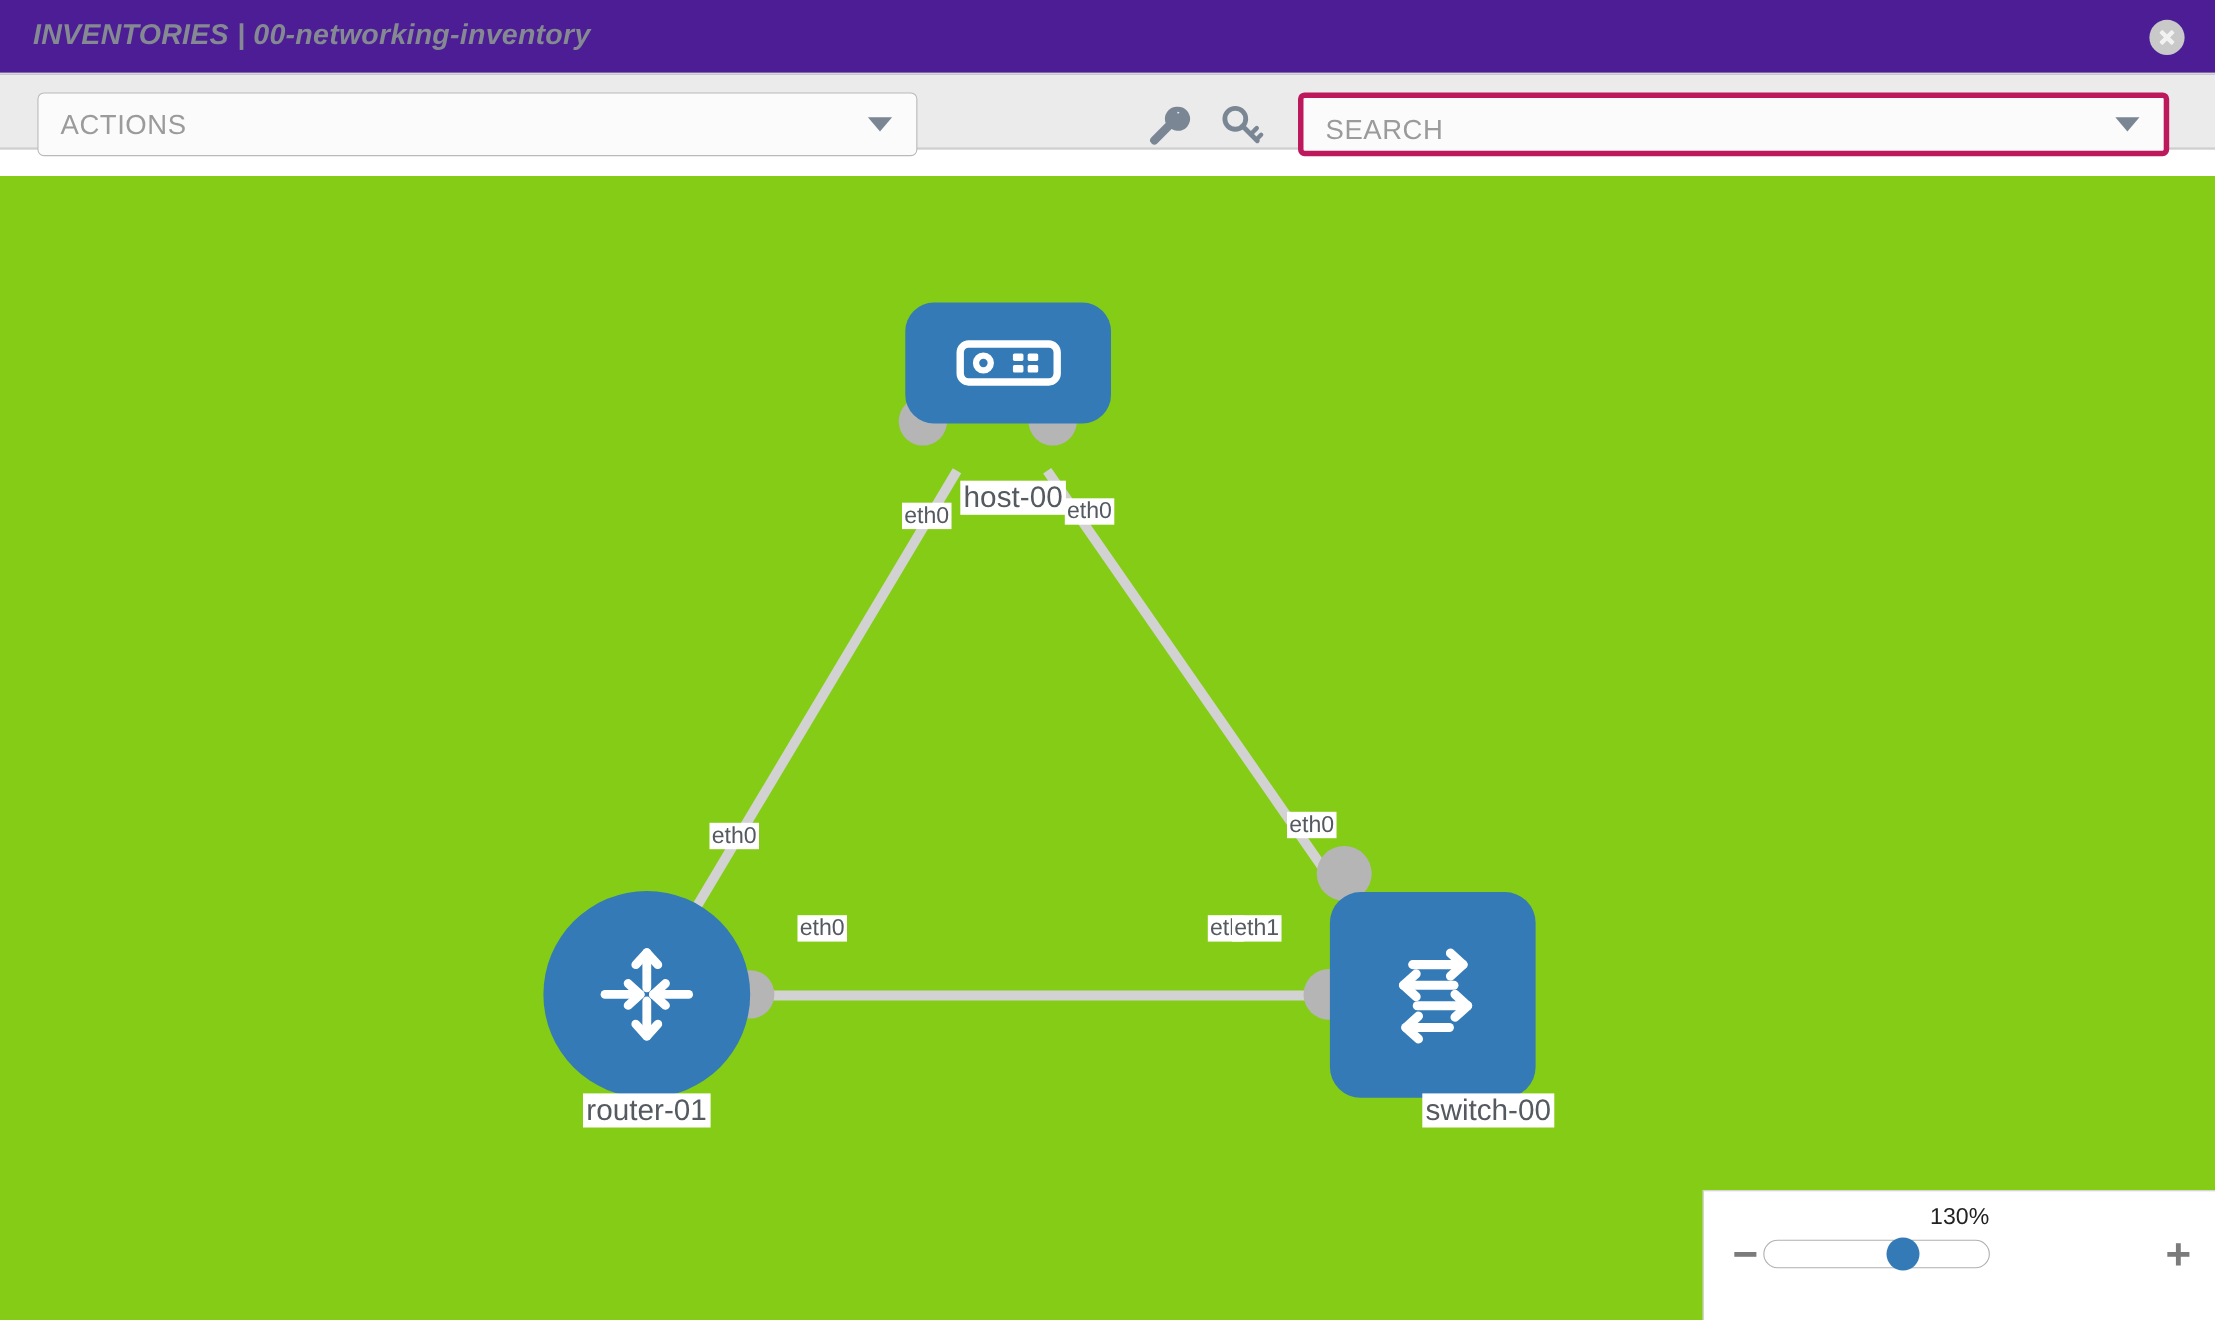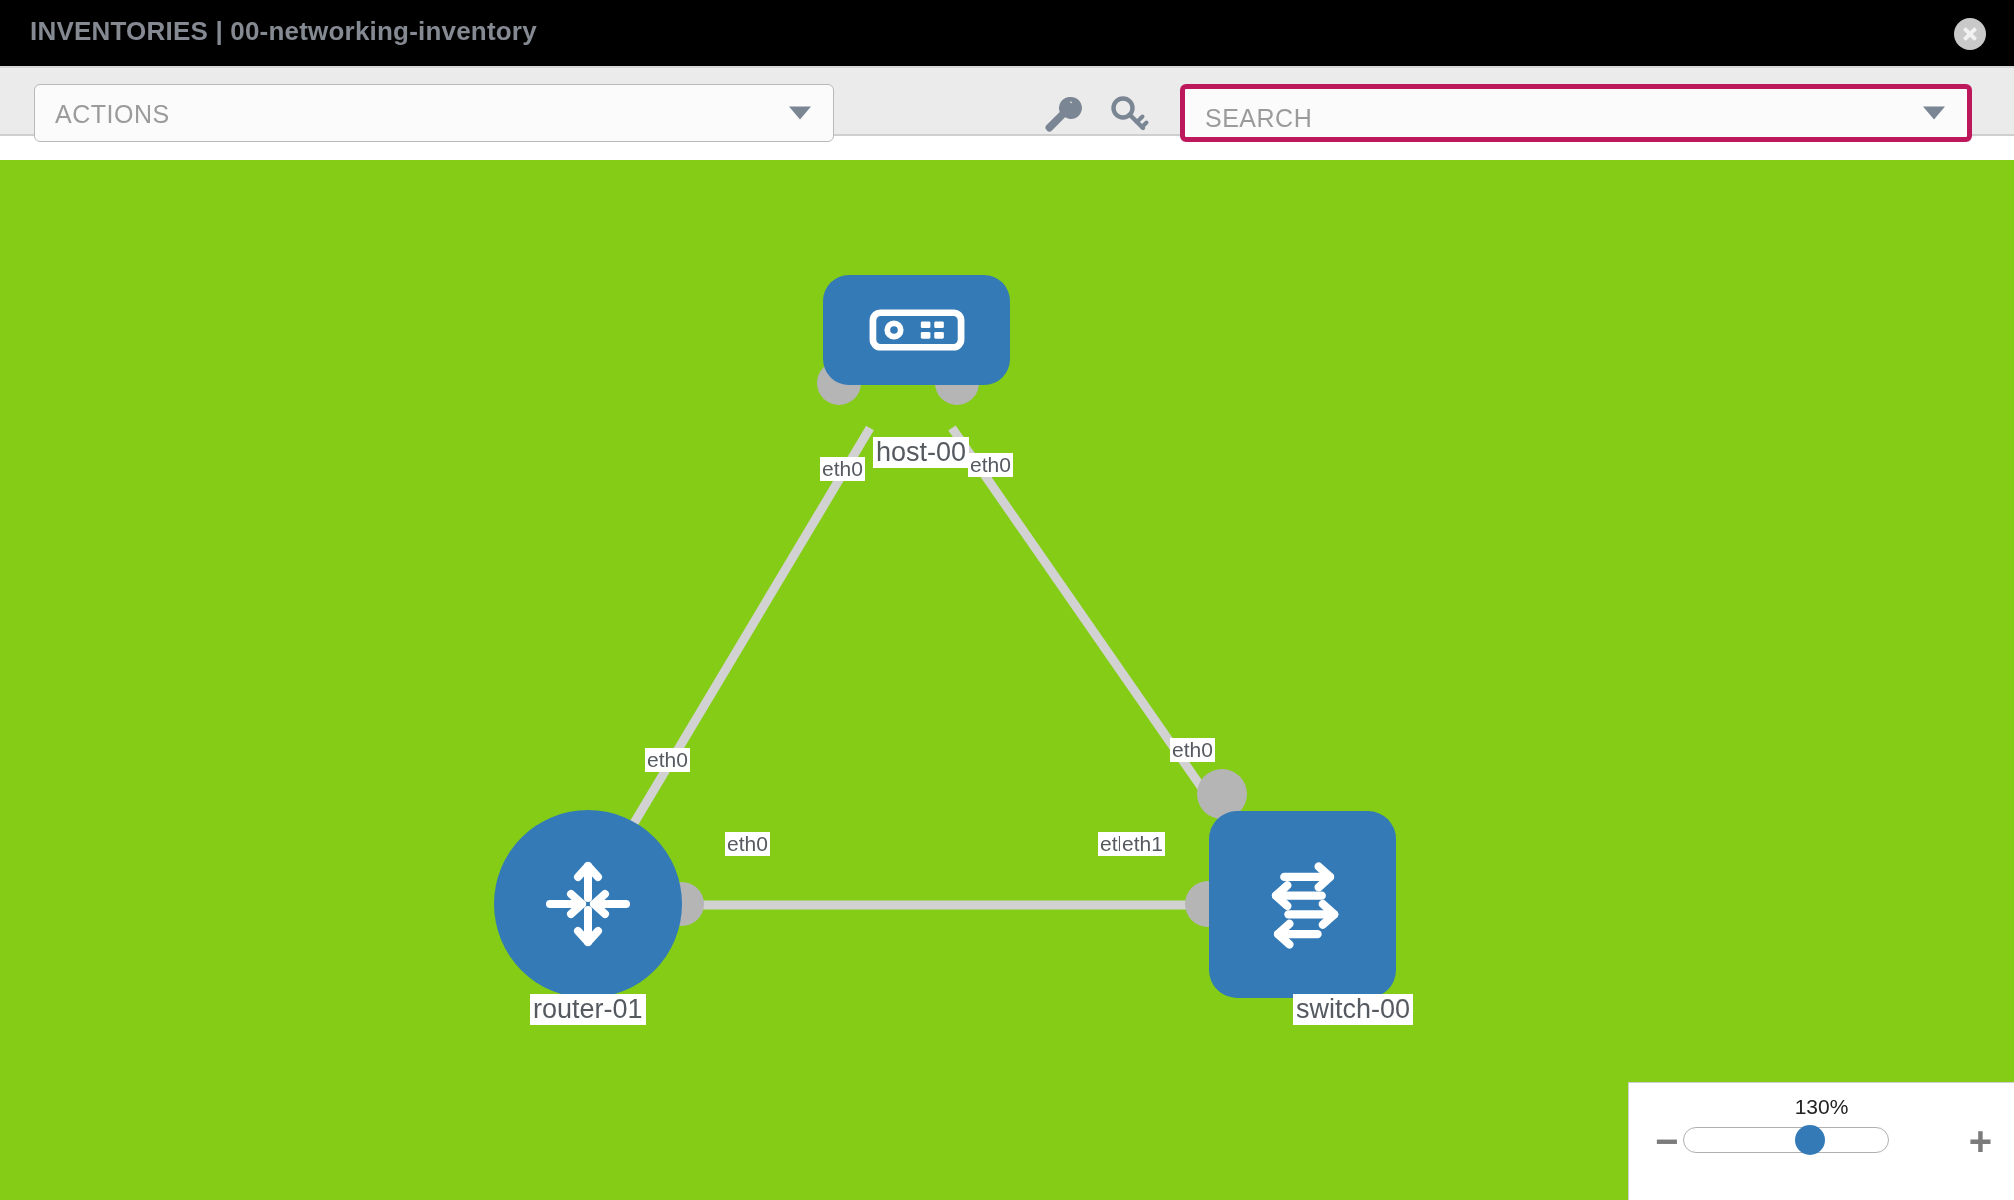--- a/index.html
+++ b/index.html
@@ -8,22 +8,23 @@
     font-family: "Liberation Sans", sans-serif;
     background: #ffffff;
     overflow: hidden;
   }
   #app { position: relative; width: 2014px; height: 1200px; }
 
   
   .header {
     position: absolute; top: 0; left: 0;
     width: 2014px; height: 68px;
-    background: #000000;
+    background: #4c1d95;
     border-bottom: 2px solid #d7d7d7;
+    font-style: italic;
   }
   .page-title {
     position: absolute; left: 30px; top: 16px;
     font-size: 26px; font-weight: bold;
     color: #848992; letter-spacing: 0.2px;
     white-space: nowrap;
   }
   .close-btn {
     position: absolute; right: 28px; top: 18px;
     width: 32px; height: 32px; border-radius: 50%;
@@ -112,21 +113,21 @@
     position: absolute;
     font-size: 21px; color: #555a60;
     background: #ffffff;
     white-space: nowrap;
     padding: 0 2px;
   }
 
   
   .zoom-panel {
     position: absolute; right: 0; bottom: 0;
-    width: 386px; height: 118px;
+    width: 466px; height: 118px;
     background: #ffffff;
     border-top: 1px solid #cfcfcf;
     border-left: 1px solid #cfcfcf;
     margin-left: 41px;
   }
   .zoom-value {
     position: absolute; top: 12px; left: 0; width: 100%;
     text-align: center; font-size: 21px; color: #222;
   }
   .zoom-minus, .zoom-plus {

